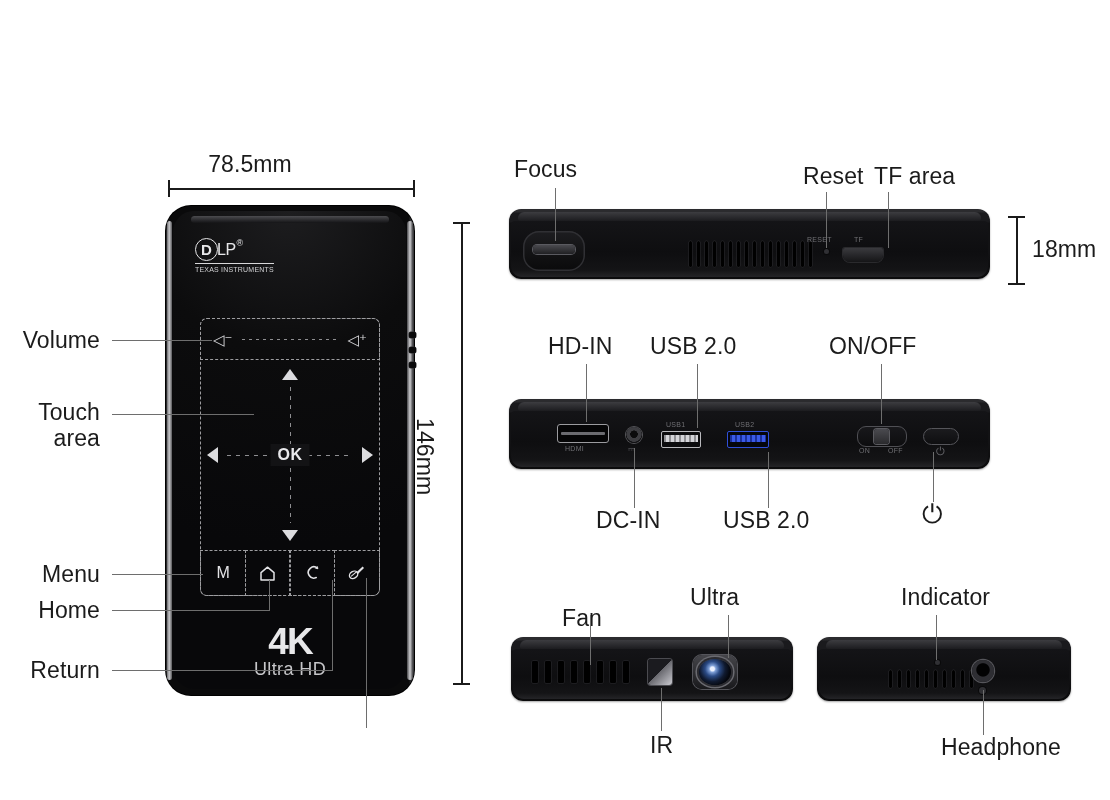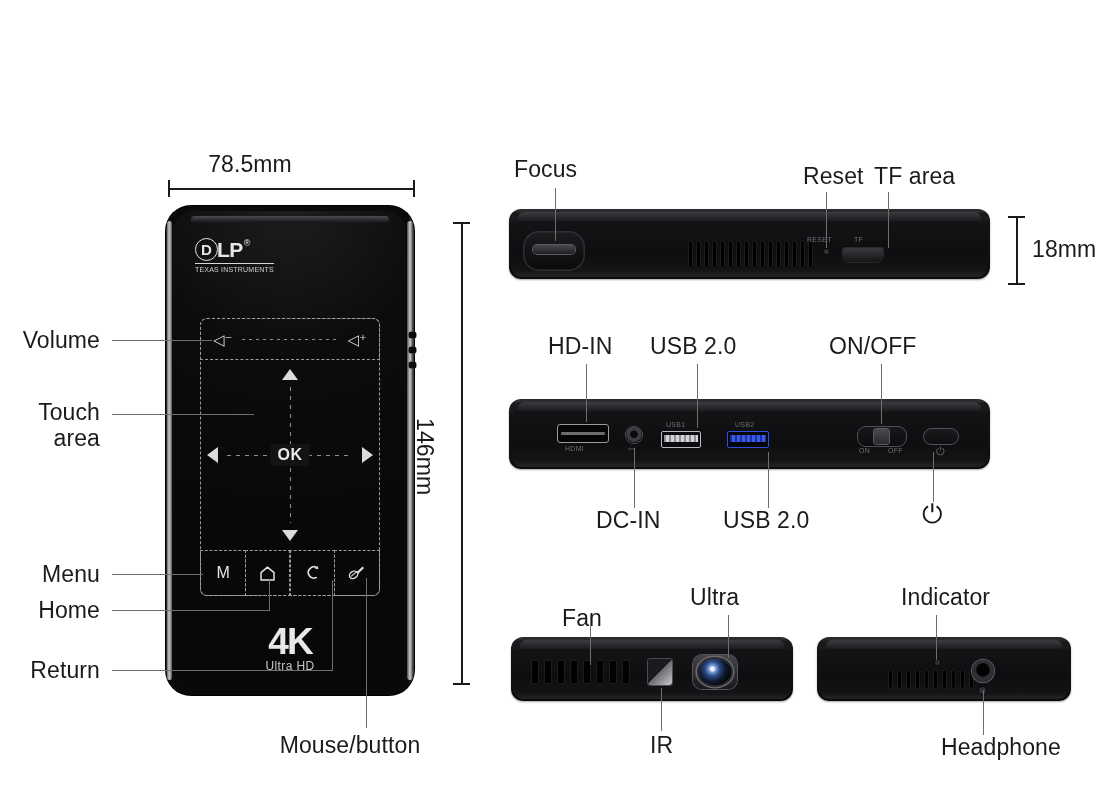--- a/index.html
+++ b/index.html
@@ -70,21 +70,21 @@
   }
 
   
   #dlp { position:absolute; left:30px; top:33px; color:#e6e6e8; }
   #dlp .row { display:flex; align-items:flex-start; }
   #dlp .d {
     width:23px; height:23px; border:1.8px solid #e6e6e8; border-radius:50%;
     display:flex; align-items:center; justify-content:center;
     font-size:15px; font-weight:700; line-height:1; letter-spacing:0;
   }
-  #dlp .lp { font-size:21px; font-weight:700; line-height:23px; margin-left:-1px; letter-spacing:-.5px; }
+  #dlp .lp { font-size:16px; font-weight:400; line-height:23px; margin-left:-1px; letter-spacing:-.5px; }
   #dlp .reg { font-size:9px; line-height:10px; margin-left:1px; }
   #dlp .ti {
     margin-top:2px; border-top:1.4px solid #d8d8da; padding-top:2px;
     font-size:7px; letter-spacing:.2px; white-space:nowrap; color:#d2d2d4;
   }
 
   
   #touch {
     position:absolute; left:35px; top:113px; width:180px; height:278px;
     border:1.6px dashed #9d9da0; border-radius:7px;
@@ -132,21 +132,21 @@
   }
   #btnrow .bt:first-child { margin-left:0; border-radius:0 0 0 7px; }
   #btnrow .bt:last-child { border-radius:0 0 7px 0; }
 
   
   #fourk { position:absolute; left:50%; top:418px; transform:translateX(-50%); text-align:center; }
   #fourk .big {
     font-size:37px; font-weight:800; letter-spacing:-2px; line-height:1;
     color:#e8e8ea; font-family:"Liberation Sans", sans-serif;
   }
-  #fourk .sub { font-size:12px; color:#c6c6c9; letter-spacing:.4px; margin-top:-1px; }
+  #fourk .sub { font-size:18px; color:#c6c6c9; letter-spacing:.4px; margin-top:-1px; }
 
   
   .side {
     position:absolute; border-radius:12px;
     background:linear-gradient(180deg,#2b2b2e 0 3px,#1a1a1d 4px 13px,#121214 14px 62%,#0b0b0c 100%);
     box-shadow:0 1px 2px rgba(0,0,0,.35);
   }
   .side .lip {
     position:absolute; left:9px; right:9px; top:3px; height:9px;
     border-radius:7px 7px 3px 3px;
@@ -335,21 +335,20 @@
   <div class="ld h" style="left:112px; top:574px; width:91px;"></div>
 
   <div class="lbl r" style="left:-20px; top:598px; width:120px;">Home</div>
   <div class="ld h" style="left:112px; top:610px; width:158px;"></div>
   <div class="ld v" style="left:269px; top:580px; height:31px;"></div>
 
   <div class="lbl r" style="left:-20px; top:658px; width:120px;">Return</div>
   <div class="ld h" style="left:112px; top:670px; width:221px;"></div>
   <div class="ld v" style="left:332px; top:580px; height:91px;"></div>
 
-  <div class="lbl c" style="left:258px; top:733px; width:184px;">Mouse/button</div>
   <div class="ld v" style="left:366px; top:578px; height:150px;"></div>
 
   <div class="side" style="left:509px; top:209px; width:481px; height:70px;">
     <div class="lip"></div>
     <div class="body"></div>
     <div class="focusrecess" style="left:14px; top:22px; width:62px; height:40px;">
       <div class="wheel"></div>
     </div>
     <div class="vents" style="left:180px; top:32px; height:26px;">
       <i></i>

